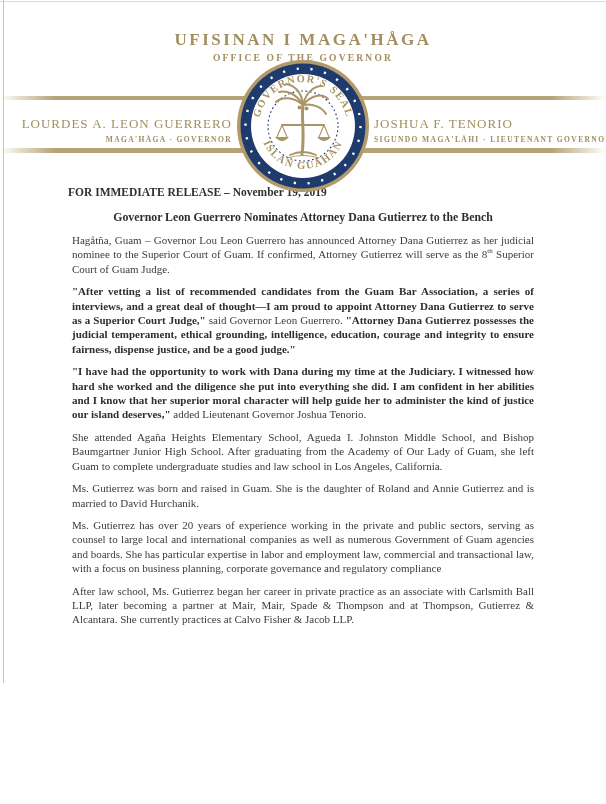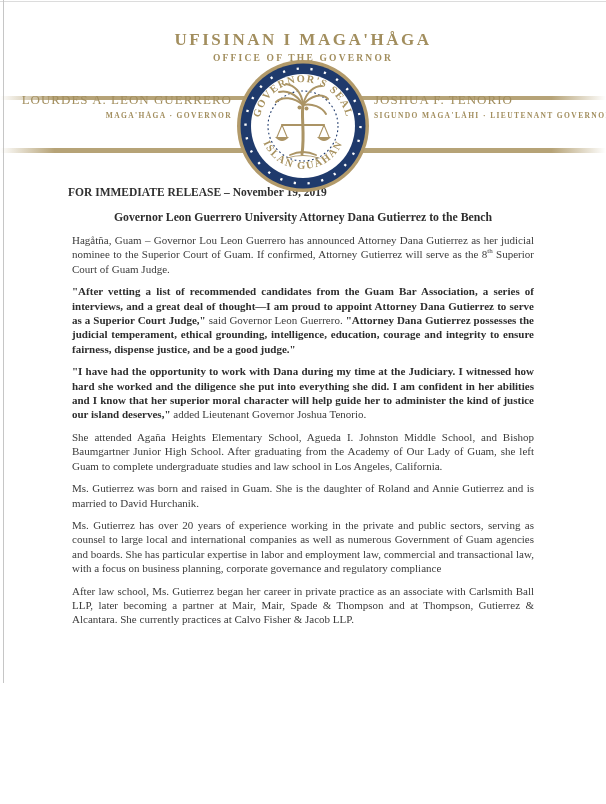--- a/index.html
+++ b/index.html
@@ -16,21 +16,21 @@
   
   .office-title{padding-top:30px;text-align:center;color:#a28e5e;}
   .office-title .t1{font-size:17px;font-weight:bold;letter-spacing:2.5px;}
   .office-title .t2{font-size:9.5px;font-weight:bold;letter-spacing:2.2px;margin-top:3px;}
 
   .bar{position:absolute;left:0;right:0;
        background:linear-gradient(90deg, rgba(182,163,119,0) 0%, #b6a377 9%, #b6a377 91%, rgba(182,163,119,0) 100%);}
   .bar1{top:96px;height:4px;}
   .bar2{top:148px;height:5px;}
 
-  .name-block{position:absolute;top:92px;color:#a28e5e;font-family:Liberation Serif, serif;}
+  .name-block{position:absolute;top:116px;color:#a28e5e;font-family:Liberation Serif, serif;}
   .name-left{right:374px;text-align:right;}
   .name-right{left:374px;text-align:left;}
   .name-block .name{font-size:13px;letter-spacing:1px;white-space:nowrap;}
   .name-block .role{font-size:7.5px;font-weight:bold;letter-spacing:1.4px;margin-top:3px;white-space:nowrap;}
 
   .seal{position:absolute;top:59px;left:50%;transform:translateX(-50%);width:134px;height:134px;z-index:2;}
 
   
   .content{position:absolute;top:186px;left:68px;right:68px;color:#3b3b3b;}
   .release{font-size:11.5px;font-weight:bold;color:#303030;}
@@ -109,21 +109,21 @@
         <path d="M39,78 Q46,86 53,78 Z" fill="#ab9465" stroke="none"></path>
         <path d="M81,78 Q88,86 95,78 Z" fill="#ab9465" stroke="none"></path>
       </g>
     </svg>
   </div>
 
   <div class="content">
     <div class="release">
       <span>FOR IMMEDIATE RELEASE</span><span> – November 19, 2019</span>
     </div>
-    <div class="headline">Governor Leon Guerrero University Attorney Dana Gutierrez to the Bench</div>
+    <div class="headline">Governor Leon Guerrero Nominates Attorney Dana Gutierrez to the Bench</div>
     <div id="paragraphs">
         <p class="body-para"><span>Hagåtña, Guam – Governor Lou Leon Guerrero has announced Attorney Dana Gutierrez as her judicial nominee to the Superior Court of Guam. If confirmed, Attorney Gutierrez will serve as the 8</span><sup>th</sup><span> Superior Court of Guam Judge.</span></p>
         <p class="body-para"><span class="b">"After vetting a list of recommended candidates from the Guam Bar Association, a series of interviews, and a great deal of thought—I am proud to appoint Attorney Dana Gutierrez to serve as a Superior Court Judge,"</span><span> said Governor Leon Guerrero. </span><span class="b">"Attorney Dana Gutierrez possesses the judicial temperament, ethical grounding, intelligence, education, courage and integrity to ensure fairness, dispense justice, and be a good judge."</span></p>
         <p class="body-para"><span class="b">"I have had the opportunity to work with Dana during my time at the Judiciary. I witnessed how hard she worked and the diligence she put into everything she did. I am confident in her abilities and I know that her superior moral character will help guide her to administer the kind of justice our island deserves,"</span><span> added Lieutenant Governor Joshua Tenorio.</span></p>
         <p class="body-para"><span>She attended Agaña Heights Elementary School, Agueda I. Johnston Middle School, and Bishop Baumgartner Junior High School. After graduating from the Academy of Our Lady of Guam, she left Guam to complete undergraduate studies and law school in Los Angeles, California.</span></p>
         <p class="body-para"><span>Ms. Gutierrez was born and raised in Guam. She is the daughter of Roland and Annie Gutierrez and is married to David Hurchanik.</span></p>
         <p class="body-para"><span>Ms. Gutierrez has over 20 years of experience working in the private and public sectors, serving as counsel to large local and international companies as well as numerous Government of Guam agencies and boards. She has particular expertise in labor and employment law, commercial and transactional law, with a focus on business planning, corporate governance and regulatory compliance</span></p>
         <p class="body-para"><span>After law school, Ms. Gutierrez began her career in private practice as an associate with Carlsmith Ball LLP, later becoming a partner at Mair, Mair, Spade &amp; Thompson and at Thompson, Gutierrez &amp; Alcantara. She currently practices at Calvo Fisher &amp; Jacob LLP.</span></p>
       </div>
   </div>

